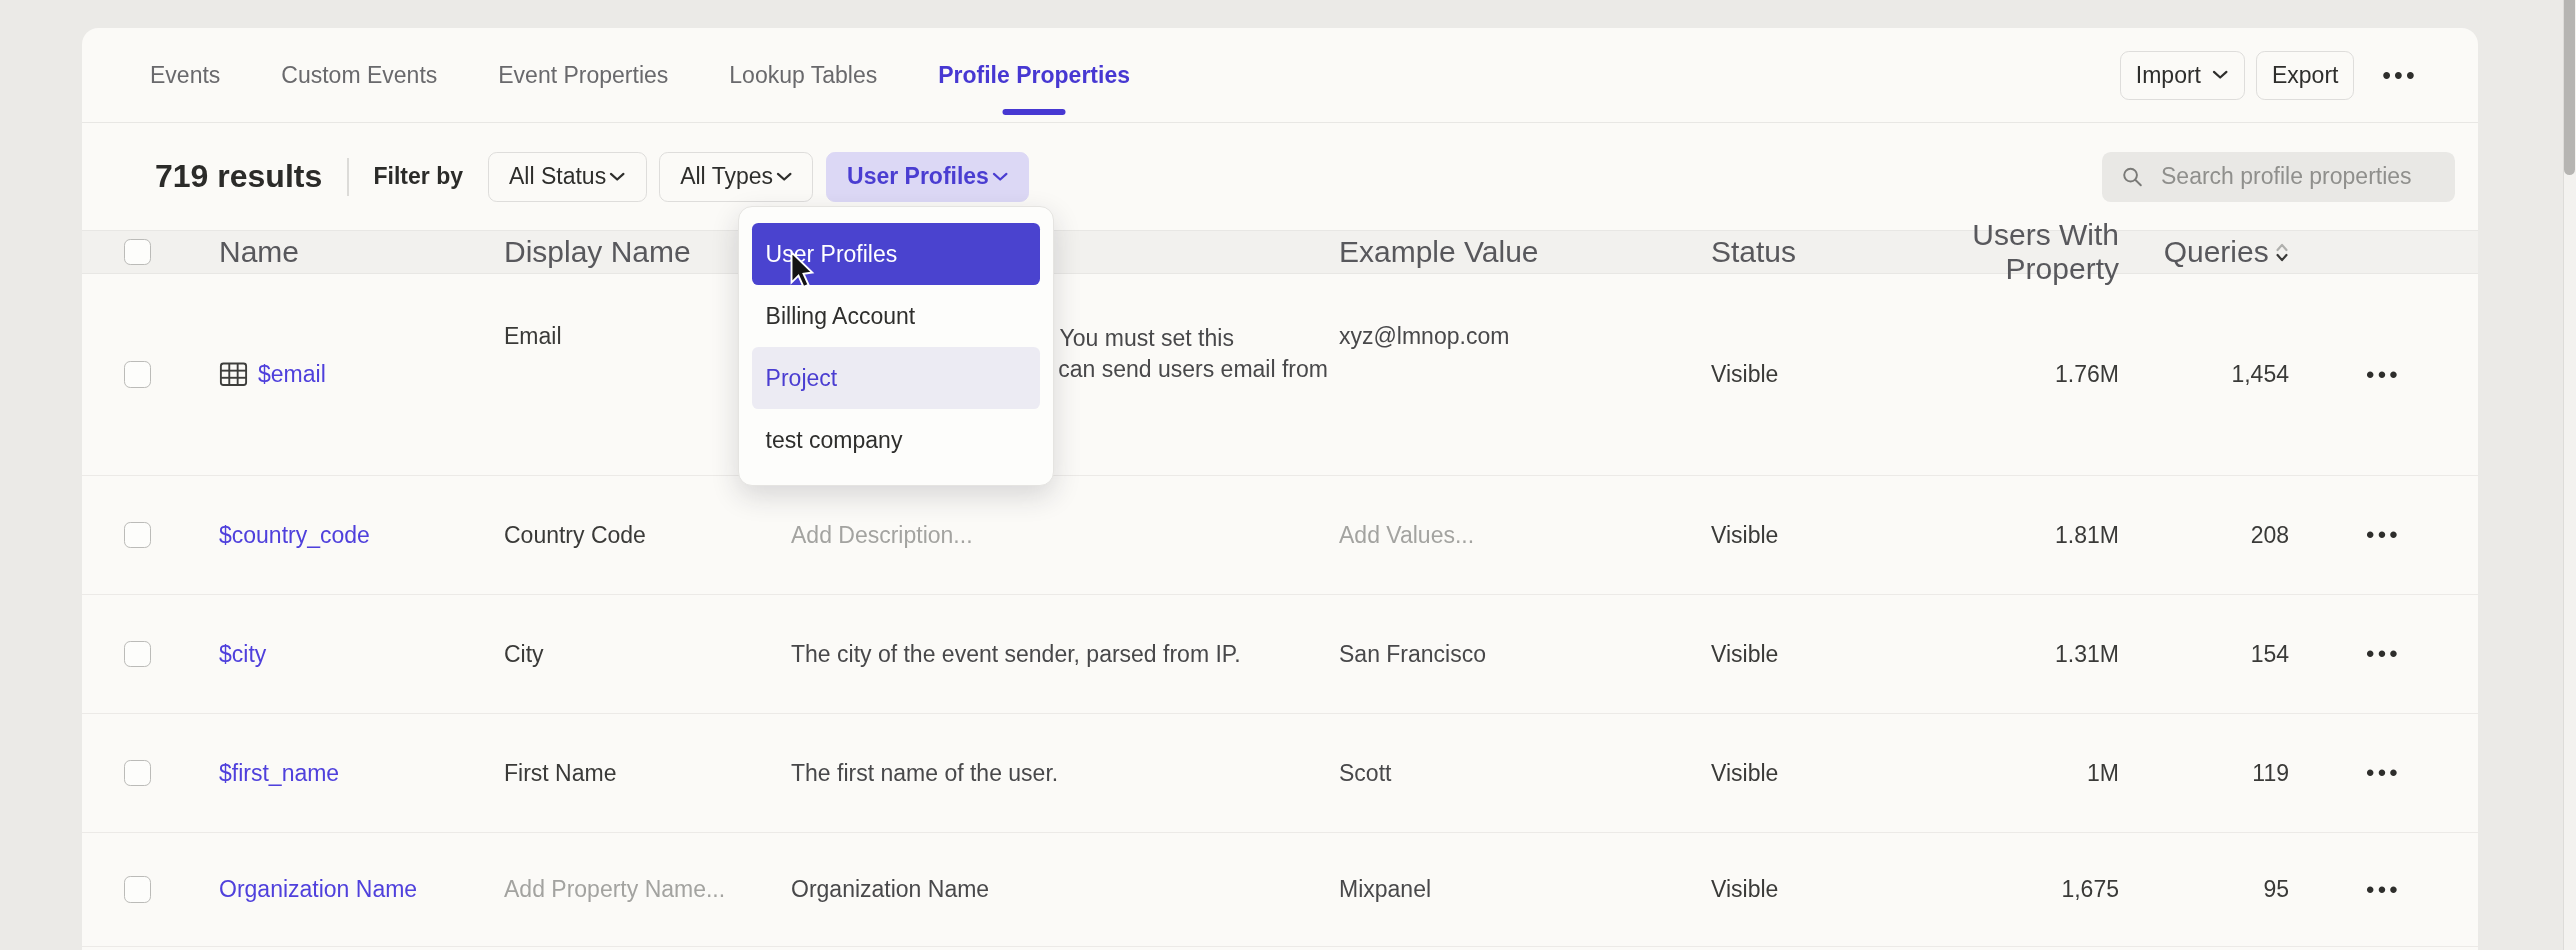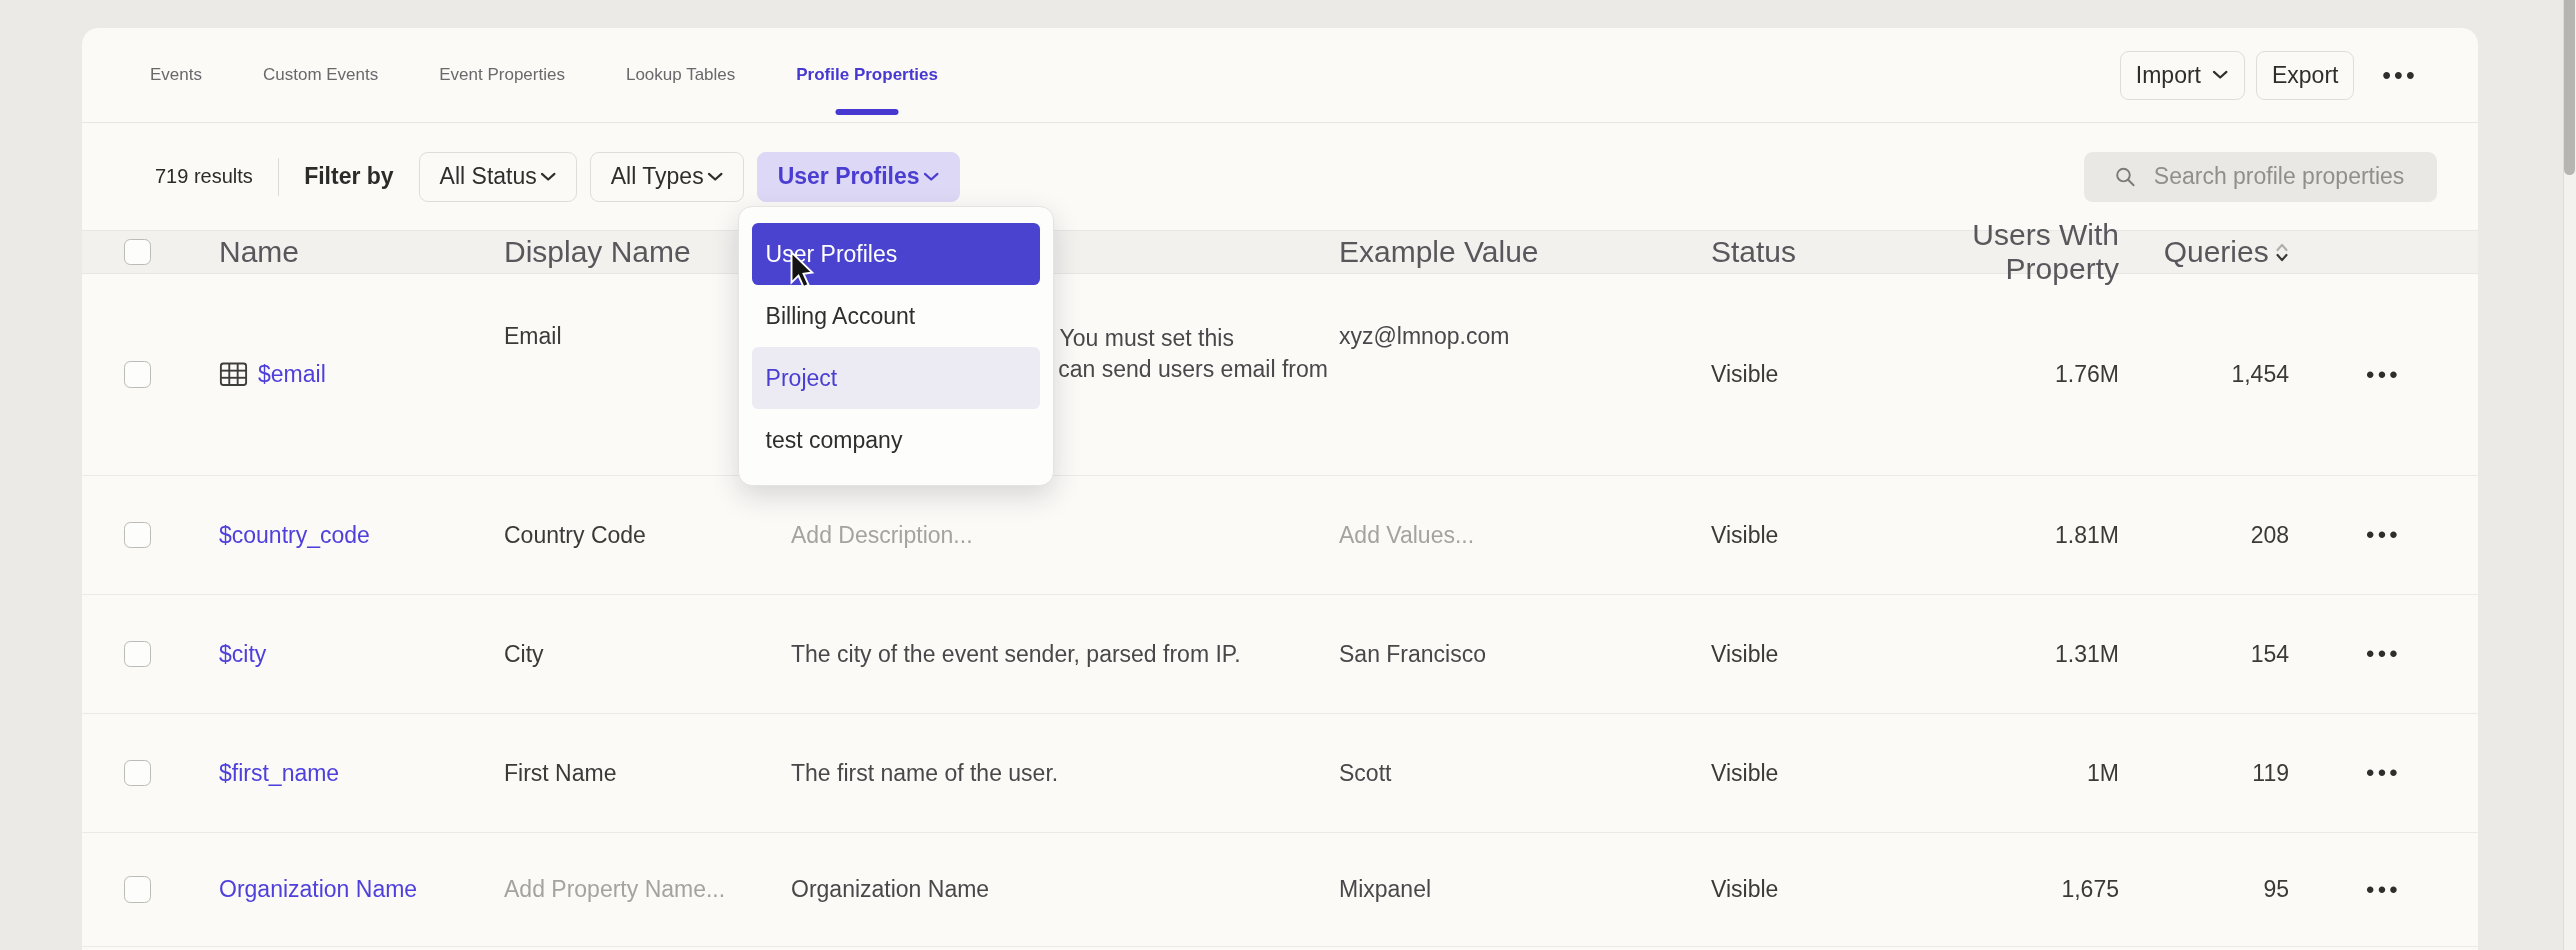--- a/index.html
+++ b/index.html
@@ -28,42 +28,42 @@
 
   
   .card{position:absolute;left:82px;top:28px;width:2396px;height:923px;
         background:var(--card-bg);border-radius:16.4px 16.4px 0 0;}
 
   
   .tabs-row{display:flex;align-items:center;height:95px;border-bottom:1.3px solid var(--border);
             padding-left:68px;}
   .tabs{display:flex;align-items:center;gap:61px;height:100%;}
   .tab{position:relative;display:flex;align-items:center;height:100%;
-       font-size:17px;font-weight:500;color:#69696c;cursor:pointer;white-space:nowrap;}
+       font-size:23px;font-weight:500;color:#69696c;cursor:pointer;white-space:nowrap;}
   .tab.active{color:#4738d2;font-weight:600;}
   .tab.active .underline{position:absolute;left:50%;transform:translateX(-50%);
        bottom:7px;width:63px;height:5.7px;border-radius:3.2px;background:#4738d2;}
   .tabs-actions{display:flex;align-items:center;margin-left:auto;margin-right:60px;gap:11.3px;}
   .btn{display:flex;align-items:center;gap:11.3px;height:49px;padding:0 15px;
        border:1.3px solid var(--btn-border);border-radius:8.8px;background:transparent;
        font-size:23px;font-weight:500;color:var(--txt-dark);cursor:pointer;white-space:nowrap;}
   .chev{flex:0 0 auto;}
   .more-dots{font-size:25px;letter-spacing:3.2px;color:var(--txt-dark);margin-left:16.4px;cursor:pointer;}
 
   
   .filter-row{display:flex;align-items:center;height:107px;padding-left:73px;}
-  .results{font-size:20px;font-weight:400;color:#2b2b29;}
+  .results{font-size:32px;font-weight:700;color:#2b2b29;}
   .vdiv{width:1.3px;height:38px;background:#dcdbd8;margin:0 25px;}
   .filter-by{font-size:23px;font-weight:600;color:#2b2b29;margin-right:25px;}
   .filter-btn{display:flex;align-items:center;gap:3px;height:50px;padding:0 20px;
        border:1.3px solid var(--btn-border);border-radius:8.8px;font-size:23px;font-weight:500;
        color:var(--txt-dark);margin-right:12.6px;cursor:pointer;white-space:nowrap;}
   .filter-btn.chip{background:var(--chip-bg);border-color:var(--chip-bg);color:var(--accent);font-weight:600;}
-  .search{display:flex;align-items:center;margin-left:auto;margin-right:41px;width:353px;height:50px;
-       border-radius:8.8px;background:var(--search-bg);padding:0 31px;gap:18px;}
+  .search{display:flex;align-items:center;margin-left:auto;margin-right:23px;width:353px;height:50px;
+       border-radius:8.8px;background:var(--search-bg);padding:0 20px;gap:18px;}
   .search input{border:none;outline:none;background:transparent;font-family:"Liberation Sans",sans-serif;
        font-size:23px;color:var(--txt-body);width:100%;}
   .search input::placeholder{color:#8f8f8c;}
 
   
   .thead{display:flex;align-items:center;height:44px;background:var(--header-bg);
          border-top:1.3px solid var(--border);border-bottom:1.3px solid var(--border);
          font-size:30px;font-weight:500;color:var(--txt-header);}
   .row{display:flex;align-items:center;border-bottom:1.3px solid var(--row-border);font-size:23px;}
   .row.tall{height:202px;}

